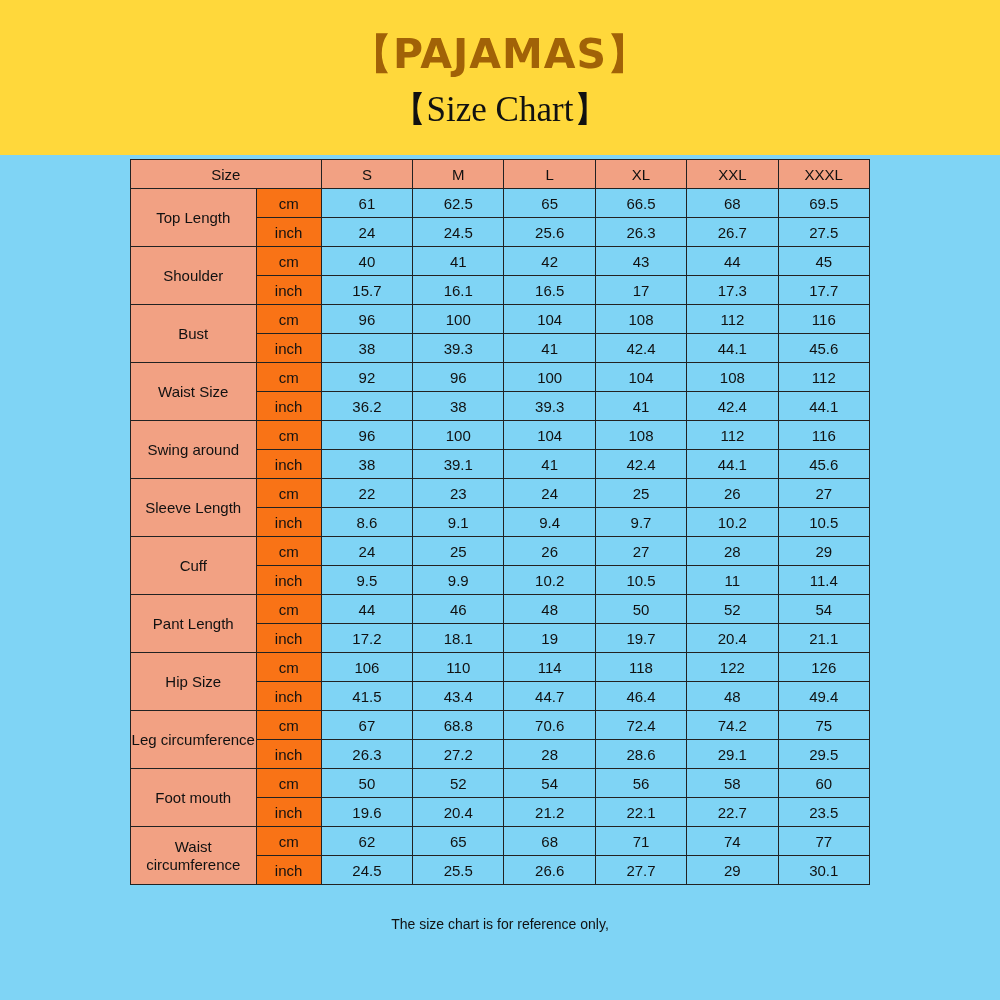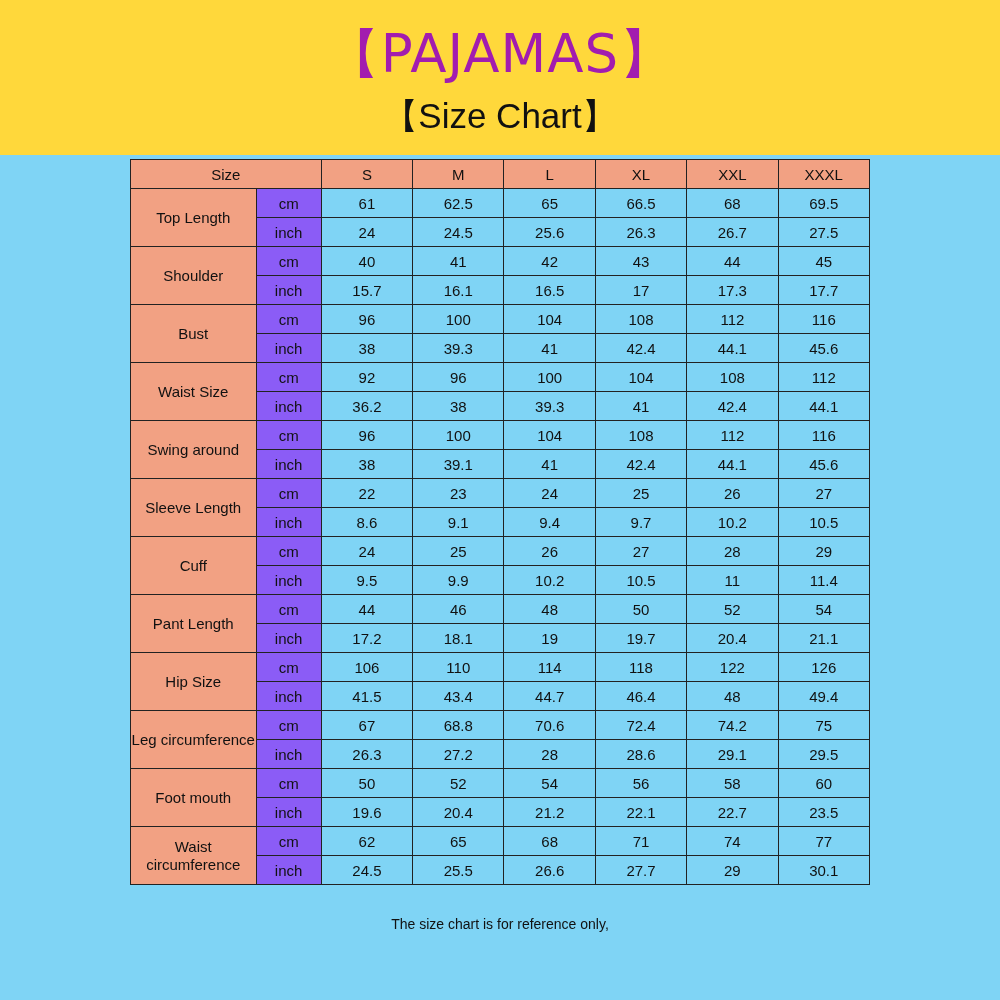--- a/index.html
+++ b/index.html
@@ -25,34 +25,34 @@
     height: 155px;
     background: #ffd83b;
     display: flex;
     flex-direction: column;
     align-items: center;
     justify-content: center;
     box-sizing: border-box;
     padding-top: 6px;
   }
   .title-main {
-    font-size: 53px;
-    font-weight: normal;
-    color: #a21caf;
+    font-size: 41px;
+    font-weight: bold;
+    color: #a16207;
     letter-spacing: 1px;
     line-height: 1.05;
     font-family: "DejaVu Sans", sans-serif;
   }
   .title-sub {
     font-size: 35px;
     font-weight: normal;
     color: #111;
     margin-top: 16px;
     line-height: 1.05;
-    font-family: Liberation Sans, sans-serif;
+    font-family: Liberation Serif, serif;
   }
   .table-wrap {
     margin: 4px auto 0 auto;
     width: 740px;
   }
   table.size-chart {
     border-collapse: collapse;
     width: 100%;
     table-layout: fixed;
   }
@@ -76,21 +76,21 @@
     font-weight: bold;
     height: 30px;
     font-size: 15px;
   }
   td.row-label {
     background: #f2a183;
     font-size: 15px;
     line-height: 1.15;
   }
   td.unit-cell {
-    background: #8b5cf6;
+    background: #f97316;
     font-size: 14px;
   }
   td.val-cell {
     background: transparent;
     font-size: 15px;
   }
   .footnotes {
     margin-top: 26px;
     text-align: center;
     color: #111;

